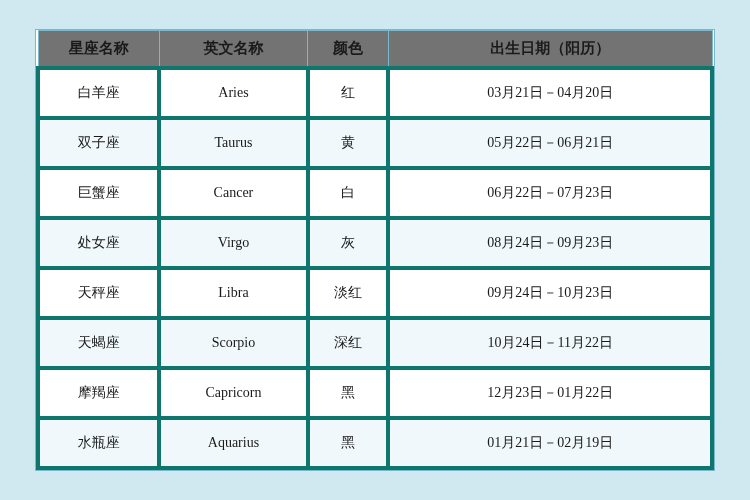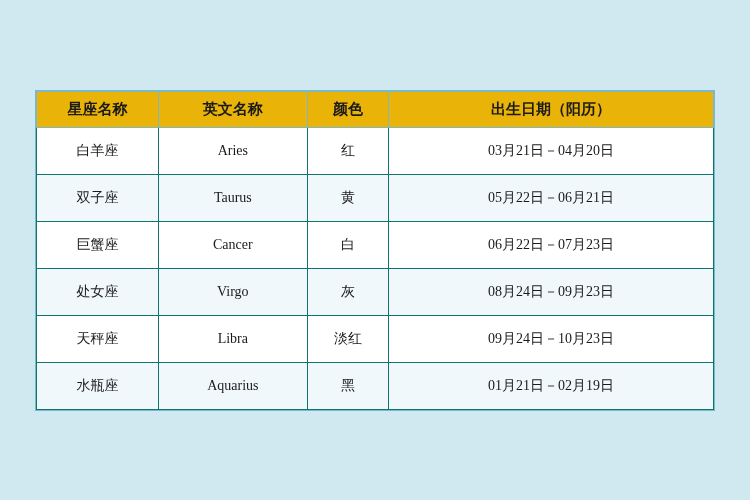--- a/index.html
+++ b/index.html
@@ -23,42 +23,42 @@
       border: 1px solid #7ab8cc;
       width: 680px;
     }
 
     table {
       width: 100%;
       border-collapse: collapse;
     }
 
     thead tr {
-      background-color: #eab308;
+      background-color: #737373;
     }
 
     thead th {
       border: 1px solid #7ab8cc;
       padding: 8px 12px;
       text-align: center;
       font-weight: bold;
       font-size: 15px;
       color: #1a1a1a;
     }
 
     tbody tr {
       background-color: #ffffff;
     }
 
     tbody tr:nth-child(even) {
       background-color: #f0f8fb;
     }
 
     tbody td {
-      border: 1px solid #0f766e;
+      border: 4px solid #0f766e;
       padding: 14px 12px;
       text-align: center;
       font-size: 14px;
       color: #1a1a1a;
     }
 
     .col-zh { width: 18%; }
     .col-en { width: 22%; text-align: center; }
     .col-color { width: 12%; }
     .col-date { width: 48%; margin-left: 36px; }
@@ -101,20 +101,32 @@
           <td>灰</td>
           <td>08月24日－09月23日</td>
         </tr>
         <tr>
           <td>天秤座</td>
           <td>Libra</td>
           <td>淡红</td>
           <td>09月24日－10月23日</td>
         </tr>
         <tr>
+          <td>天蝎座</td>
+          <td>Scorpio</td>
+          <td>深红</td>
+          <td>10月24日－11月22日</td>
+        </tr>
+        <tr>
+          <td>摩羯座</td>
+          <td>Capricorn</td>
+          <td>黑</td>
+          <td>12月23日－01月22日</td>
+        </tr>
+        <tr>
           <td>水瓶座</td>
           <td>Aquarius</td>
           <td>黑</td>
           <td>01月21日－02月19日</td>
         </tr>
       </tbody>
   </table>
 </div>
 
 </body></html>

